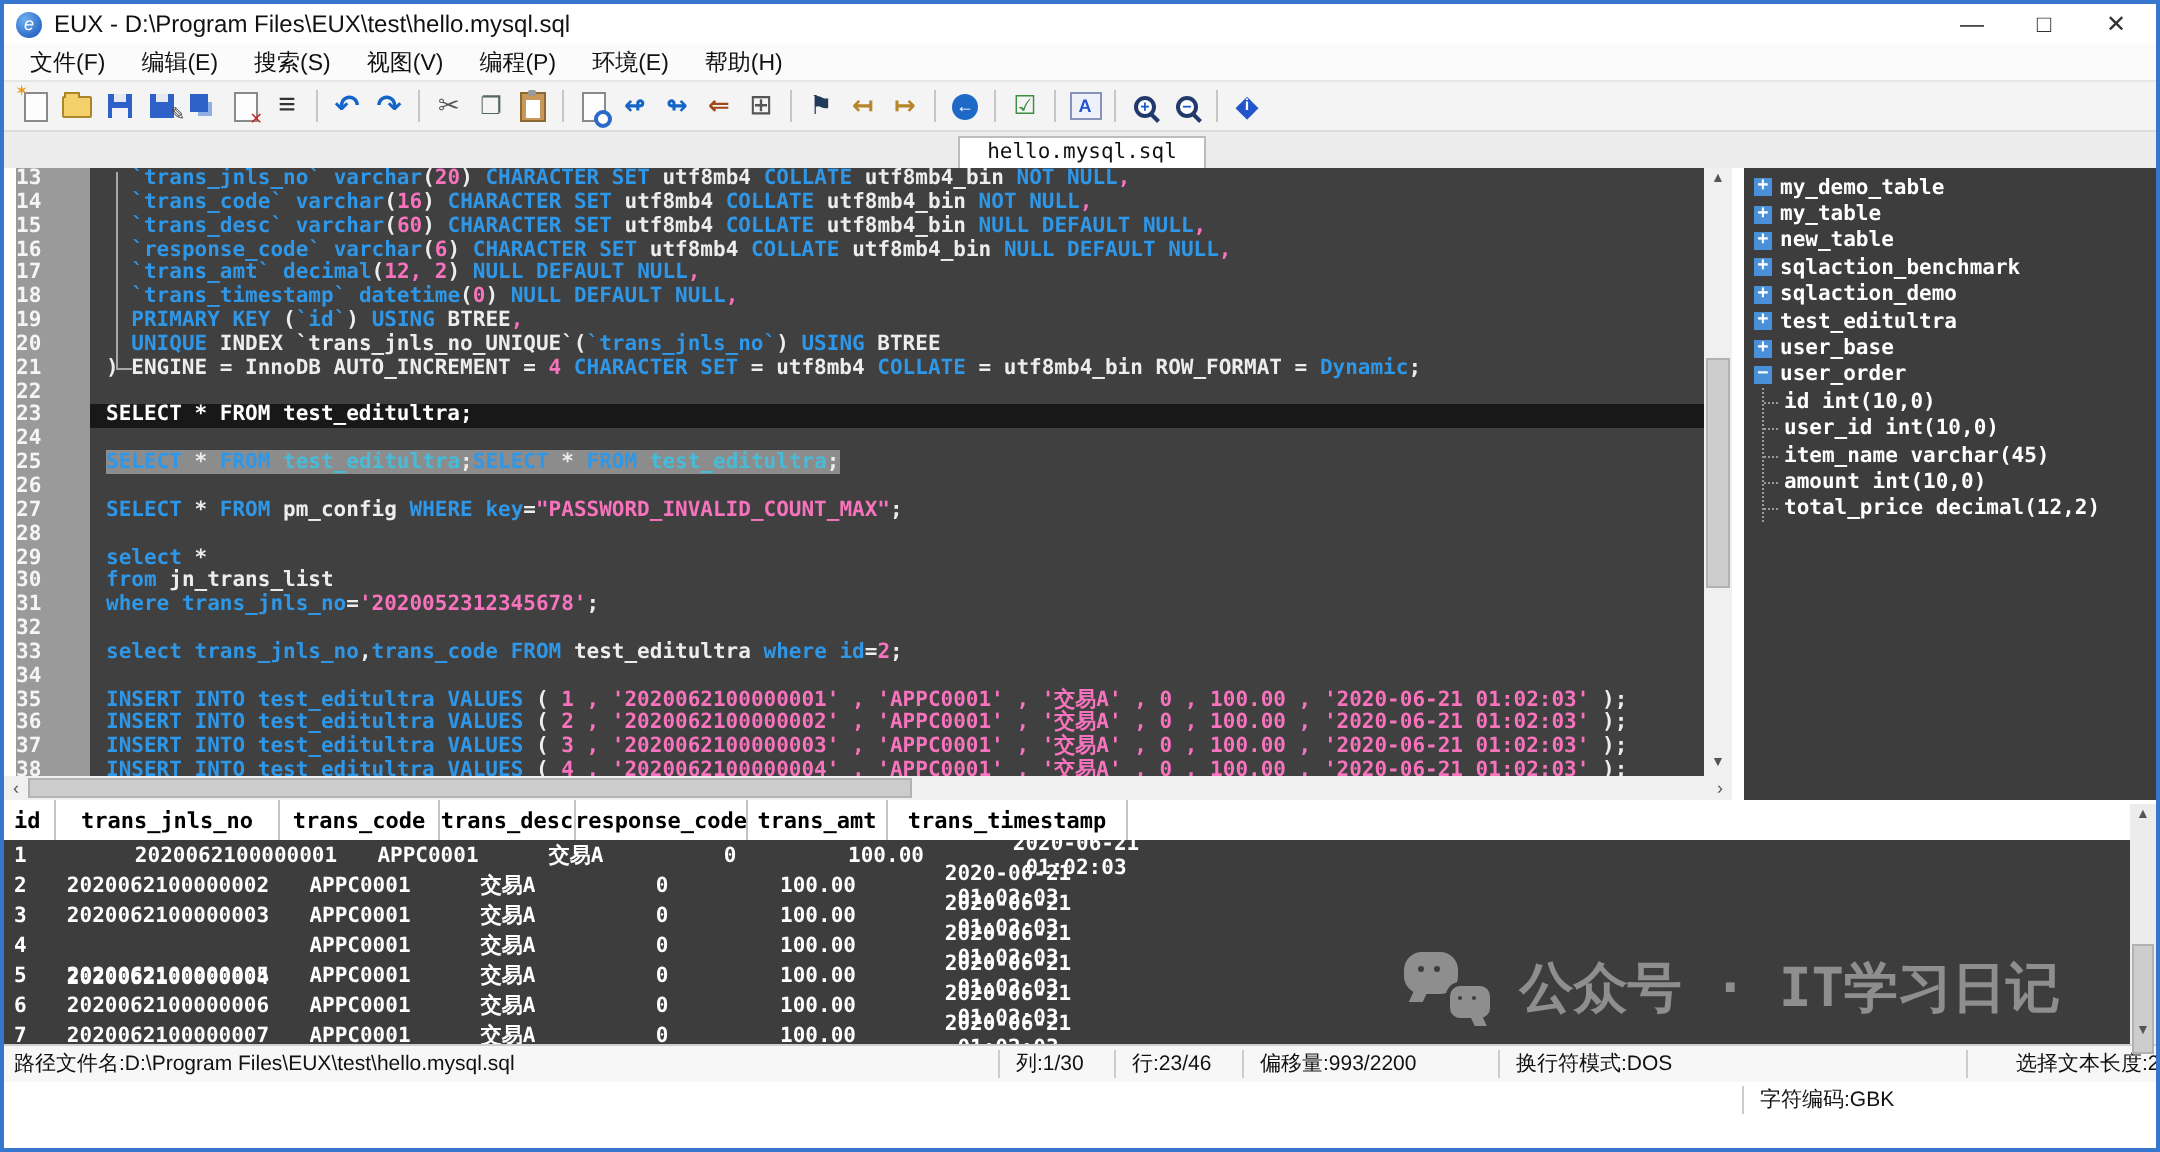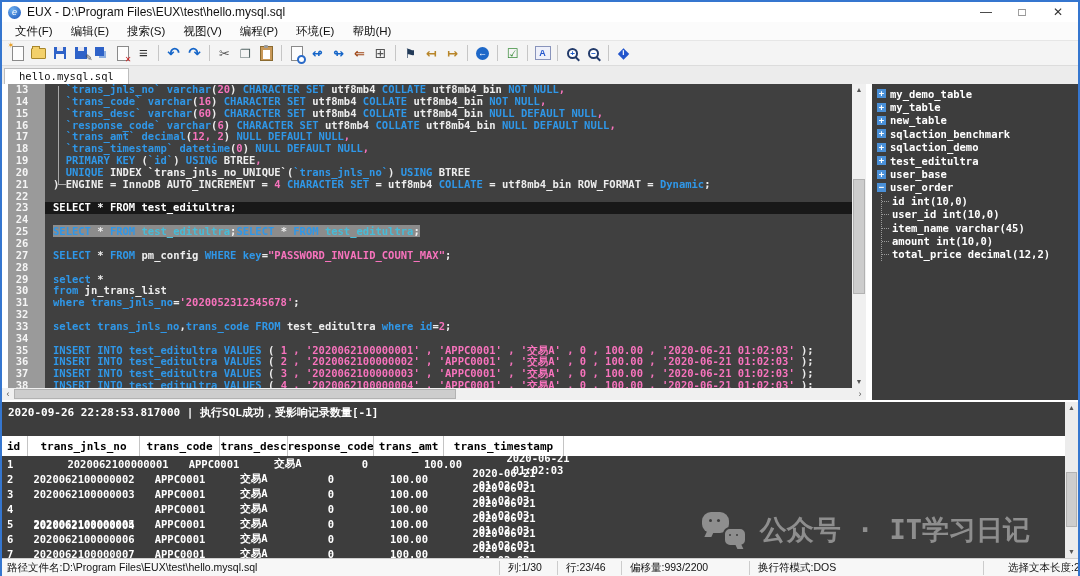--- a/index.html
+++ b/index.html
@@ -58,30 +58,30 @@
   .icon-syntax-color i{width:14px;height:12px;background:#eef0fa;border:1px solid #8893bb;}
   .icon-syntax-color i::before{content:"A";position:absolute;inset:0;text-align:center;font-size:9px;line-height:12px;color:#2255cc;font-weight:bold;}
   .icon-zoom-in i,.icon-zoom-out i{width:7px;height:7px;border:2px solid #223a6a;border-radius:50%;background:#fff;}
   .icon-zoom-in i::after,.icon-zoom-out i::after{content:"";position:absolute;width:5px;height:2px;background:#223a6a;right:-4px;bottom:-3px;transform:rotate(45deg);}
   .icon-zoom-in i::before{content:"+";position:absolute;left:0;top:0;width:7px;text-align:center;font-size:8px;line-height:7px;color:#1a5ac8;font-weight:bold;}
   .icon-zoom-out i::before{content:"−";position:absolute;left:0;top:0;width:7px;text-align:center;font-size:8px;line-height:7px;color:#1a5ac8;font-weight:bold;}
   .icon-about i::before{content:"◆";color:#2255cc;font-size:15px;}
   .icon-about i::after{content:"i";position:absolute;left:50%;top:50%;transform:translate(-50%,-58%);color:#fff;font-size:8px;font-weight:bold;}
 
   
-  .tabbar{height:18px;background:#ececec;display:flex;align-items:flex-end;padding-left:2px;flex:none;}
+  .tabbar{height:18px;background:#ececec;display:flex;align-items:flex-end;padding-left:2px;flex:none;justify-content:center;}
   .tab{background:#fff;border:1px solid #bdbdbd;border-bottom:none;padding:1px 14px 2px;font-size:10.5px;
     font-family:"DejaVu Sans Mono",monospace;color:#111;}
 
   
   .main{height:316px;position:relative;background:#fff;flex:none;}
   .code-area{position:absolute;left:0;top:0;width:850px;height:304px;background:#404040;overflow:hidden;
     font-family:"DejaVu Sans Mono",monospace;font-weight:bold;font-size:10.5px;}
   .cl{display:flex;height:11.85px;line-height:11.85px;}
-  .ln{width:28px;flex:none;text-align:center;padding-right:9px;background:#9a9a9a;color:#f5f5f5;border-left:6px solid #fff;}
+  .ln{width:28px;flex:none;text-align:left;padding-right:9px;background:#9a9a9a;color:#f5f5f5;border-left:6px solid #fff;}
   .lc{flex:1;padding-left:8px;white-space:pre;color:#ededed;}
   .seg.k{color:#2f97e8;} .seg.n{color:#f873bd;} .seg.p{color:#ededed;} .seg.w{color:#ffffff;} .seg.t{color:#46bcd8;}
   .cl.current .lc{background:#181818;}
   .cl.selected .seg{background:#8c8c8c;}
   .fold-guide{position:absolute;left:56px;top:2px;width:7px;height:98px;border-left:1px solid #a8a8a8;border-bottom:1px solid #a8a8a8;pointer-events:none;}
 
   .vscroll{position:absolute;left:850px;top:0;width:14px;height:304px;background:#f0f0f0;}
   .vscroll .arr{position:absolute;left:0;width:14px;height:12px;text-align:center;font-size:7px;color:#555;line-height:12px;}
   .vscroll .arr.up{top:0;} .vscroll .arr.down{bottom:0;}
   .vscroll .thumb{position:absolute;left:1px;width:12px;top:95px;height:115px;background:#cdcdcd;border:1px solid #b2b2b2;box-sizing:border-box;}
@@ -414,23 +414,20 @@
           <div class="tree-child">id int(10,0)</div>
           <div class="tree-child">user_id int(10,0)</div>
           <div class="tree-child">item_name varchar(45)</div>
           <div class="tree-child">amount int(10,0)</div>
           <div class="tree-child">total_price decimal(12,2)</div>
         </div>
       </div>
   </div>
 
   <div class="bottom">
-    <div class="logbar">
-      <span>2020-09-26 22:28:53.817000 | 执行SQL成功，受影响记录数量[-1]</span>
-    </div>
     <div class="results-header">
         <span class="rh-cell first" style="width: 26px;">id</span>
         <span class="rh-cell" style="width: 112px;">trans_jnls_no</span>
         <span class="rh-cell" style="width: 80px;">trans_code</span>
         <span class="rh-cell" style="width: 68px;">trans_desc</span>
         <span class="rh-cell" style="width: 86px;">response_code</span>
         <span class="rh-cell" style="width: 70px;">trans_amt</span>
         <span class="rh-cell" style="width: 120px;">trans_timestamp</span>
       </div>
     <div class="results-body">

